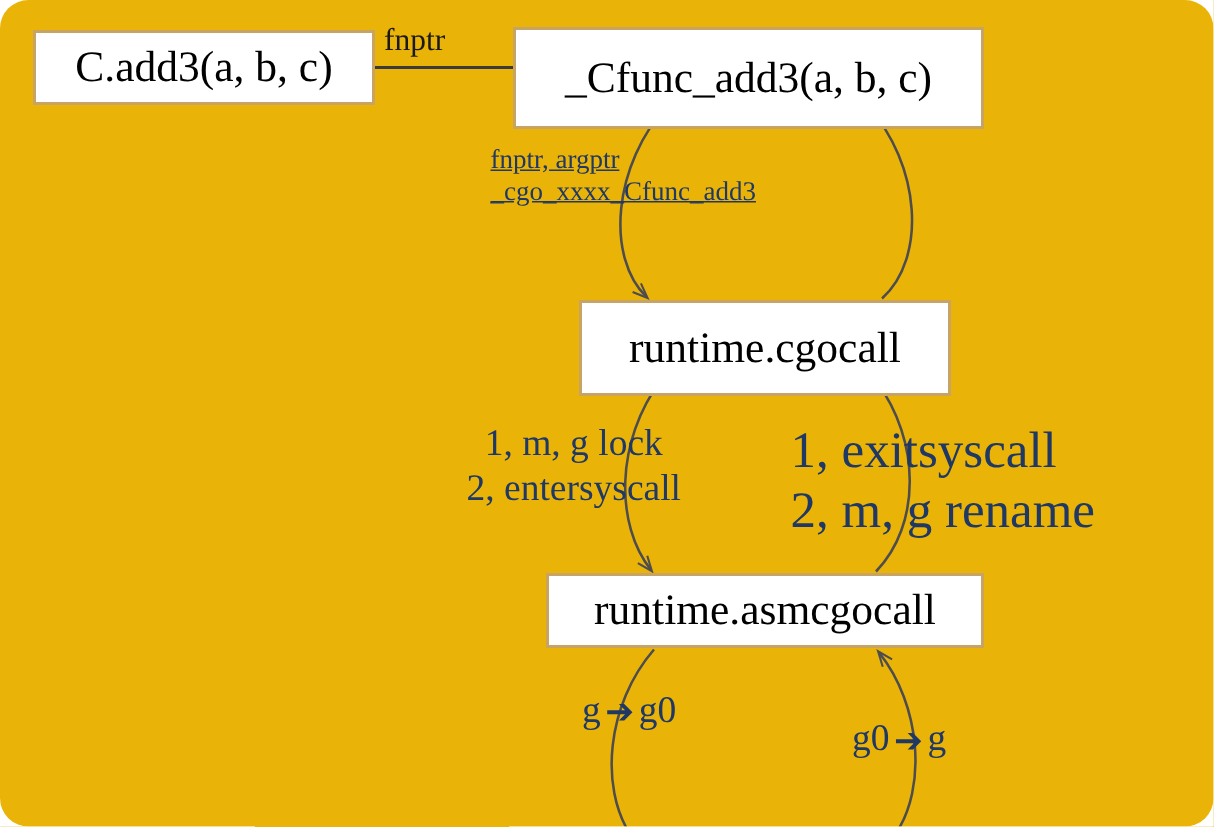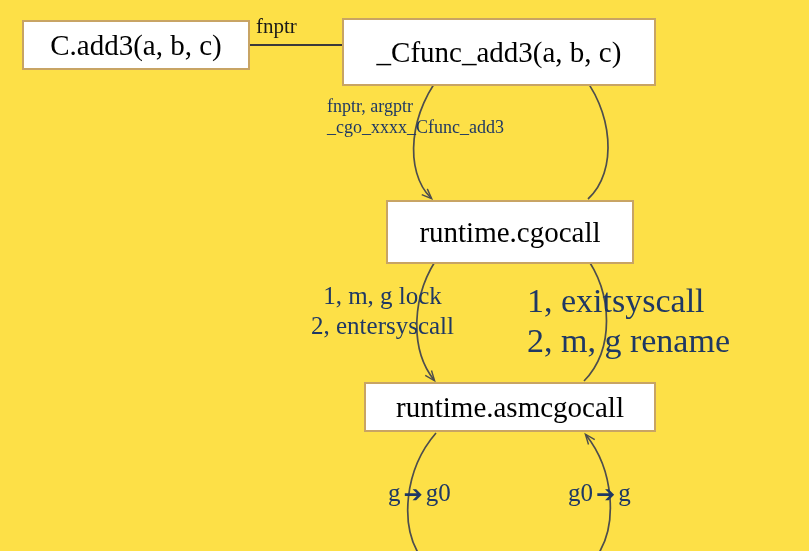--- a/index.html
+++ b/index.html
@@ -4,23 +4,24 @@
 <style>
   html, body {
     margin: 0;
     padding: 0;
     background: #ffffff;
   }
   #canvas {
     position: relative;
     width: 809px;
     height: 551px;
-    background: #fde047;
+    background: #eab308;
     overflow: hidden;
     font-family: "Liberation Serif", "DejaVu Serif", serif;
+    border-radius: 19px;
   }
   svg.edges {
     position: absolute;
     left: 0;
     top: 0;
     width: 809px;
     height: 551px;
     overflow: visible;
   }
   .node {
@@ -80,36 +81,37 @@
   #label-rename {
     left: 256px;
     top: 14px;
     font-size: 21px;
   }
   #label-fnptr {
     left: 327px;
     top: 96px;
     font-size: 18px;
     text-align: left;
+    text-decoration: underline;
   }
   #label-lock {
     left: 311px;
     top: 281px;
     font-size: 25px;
     text-align: center;
   }
   #label-exit {
     left: 527px;
     top: 281px;
     font-size: 34px;
     text-align: left;
   }
   #label-g-g0 {
     left: 388px;
-    top: 478px;
+    top: 459px;
     font-size: 25px;
   }
   #label-g0-g {
     left: 568px;
     top: 478px;
     font-size: 25px;
   }
   .arrow-glyph {
     font-family: "DejaVu Sans", sans-serif;
     font-weight: bold;

